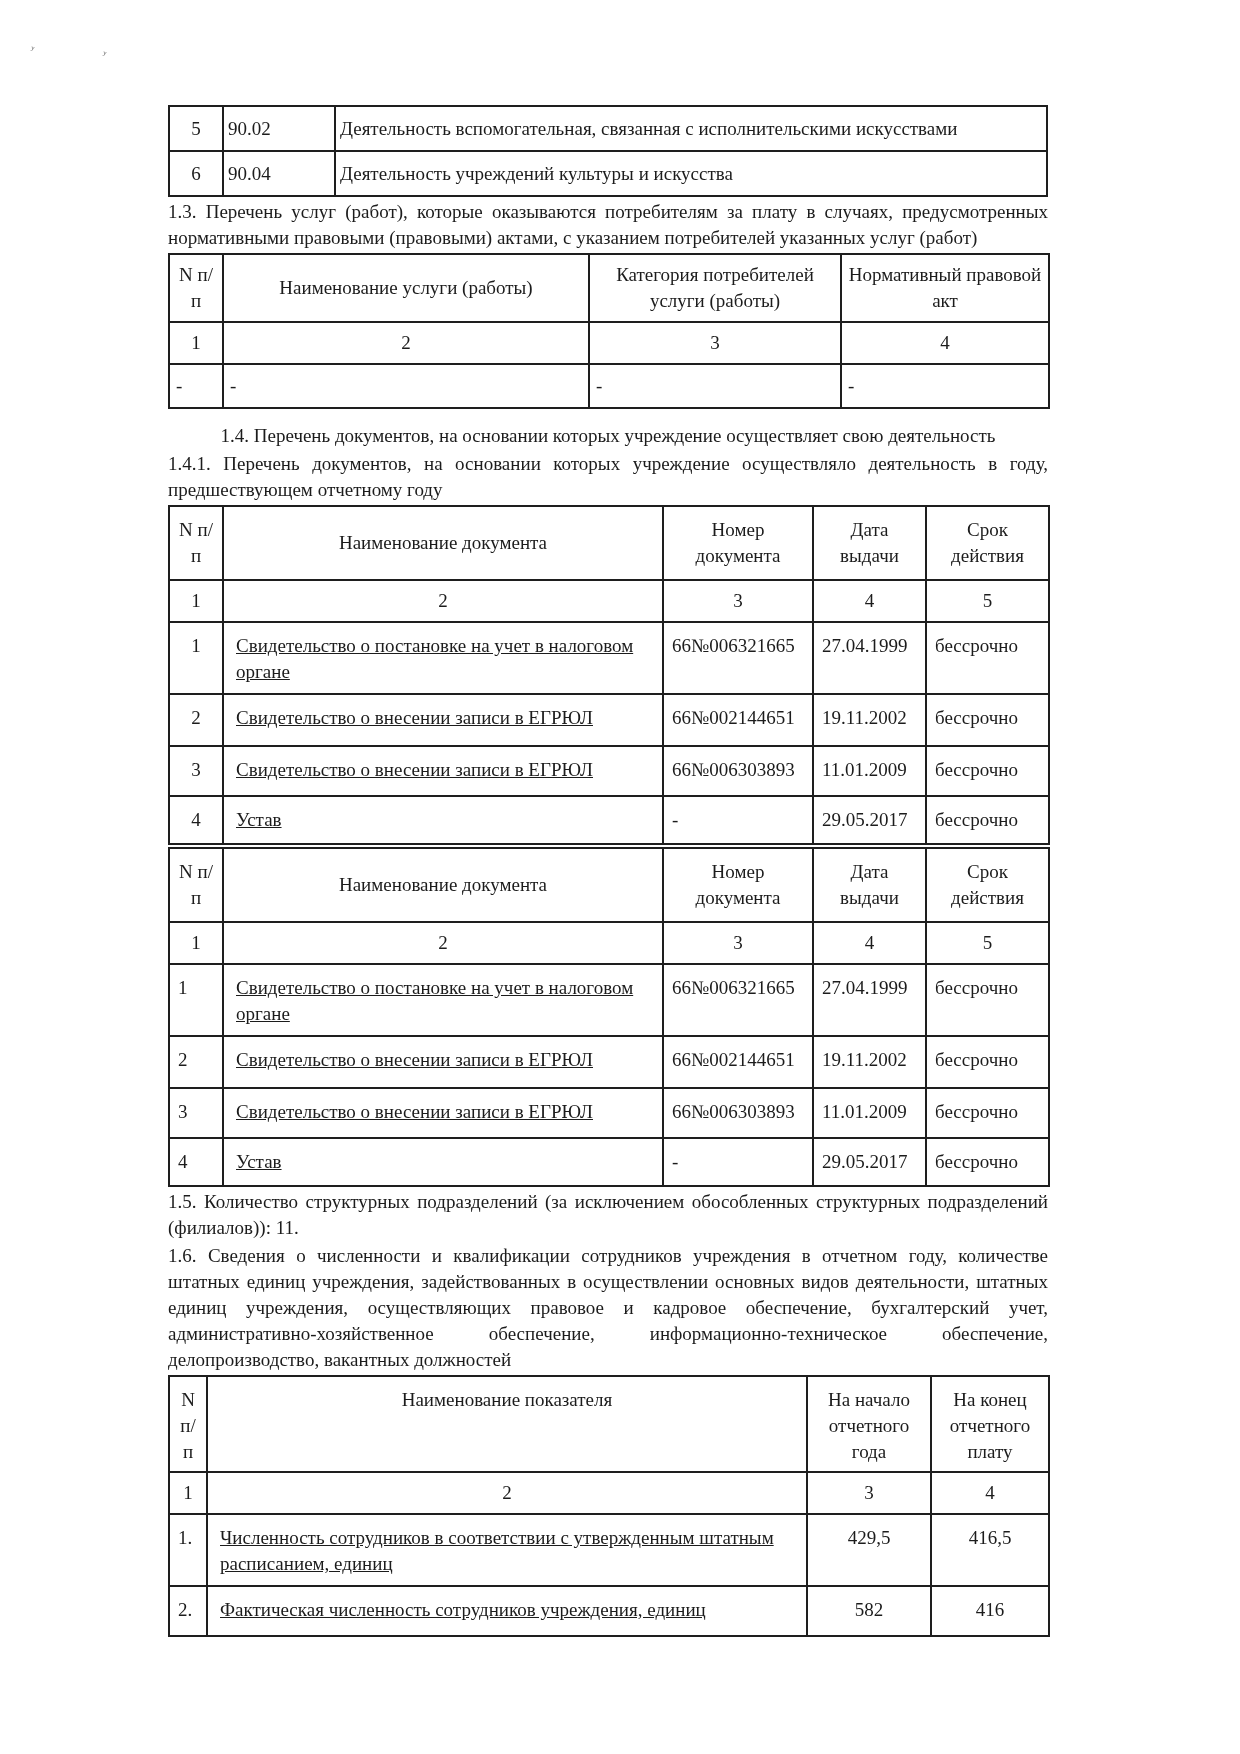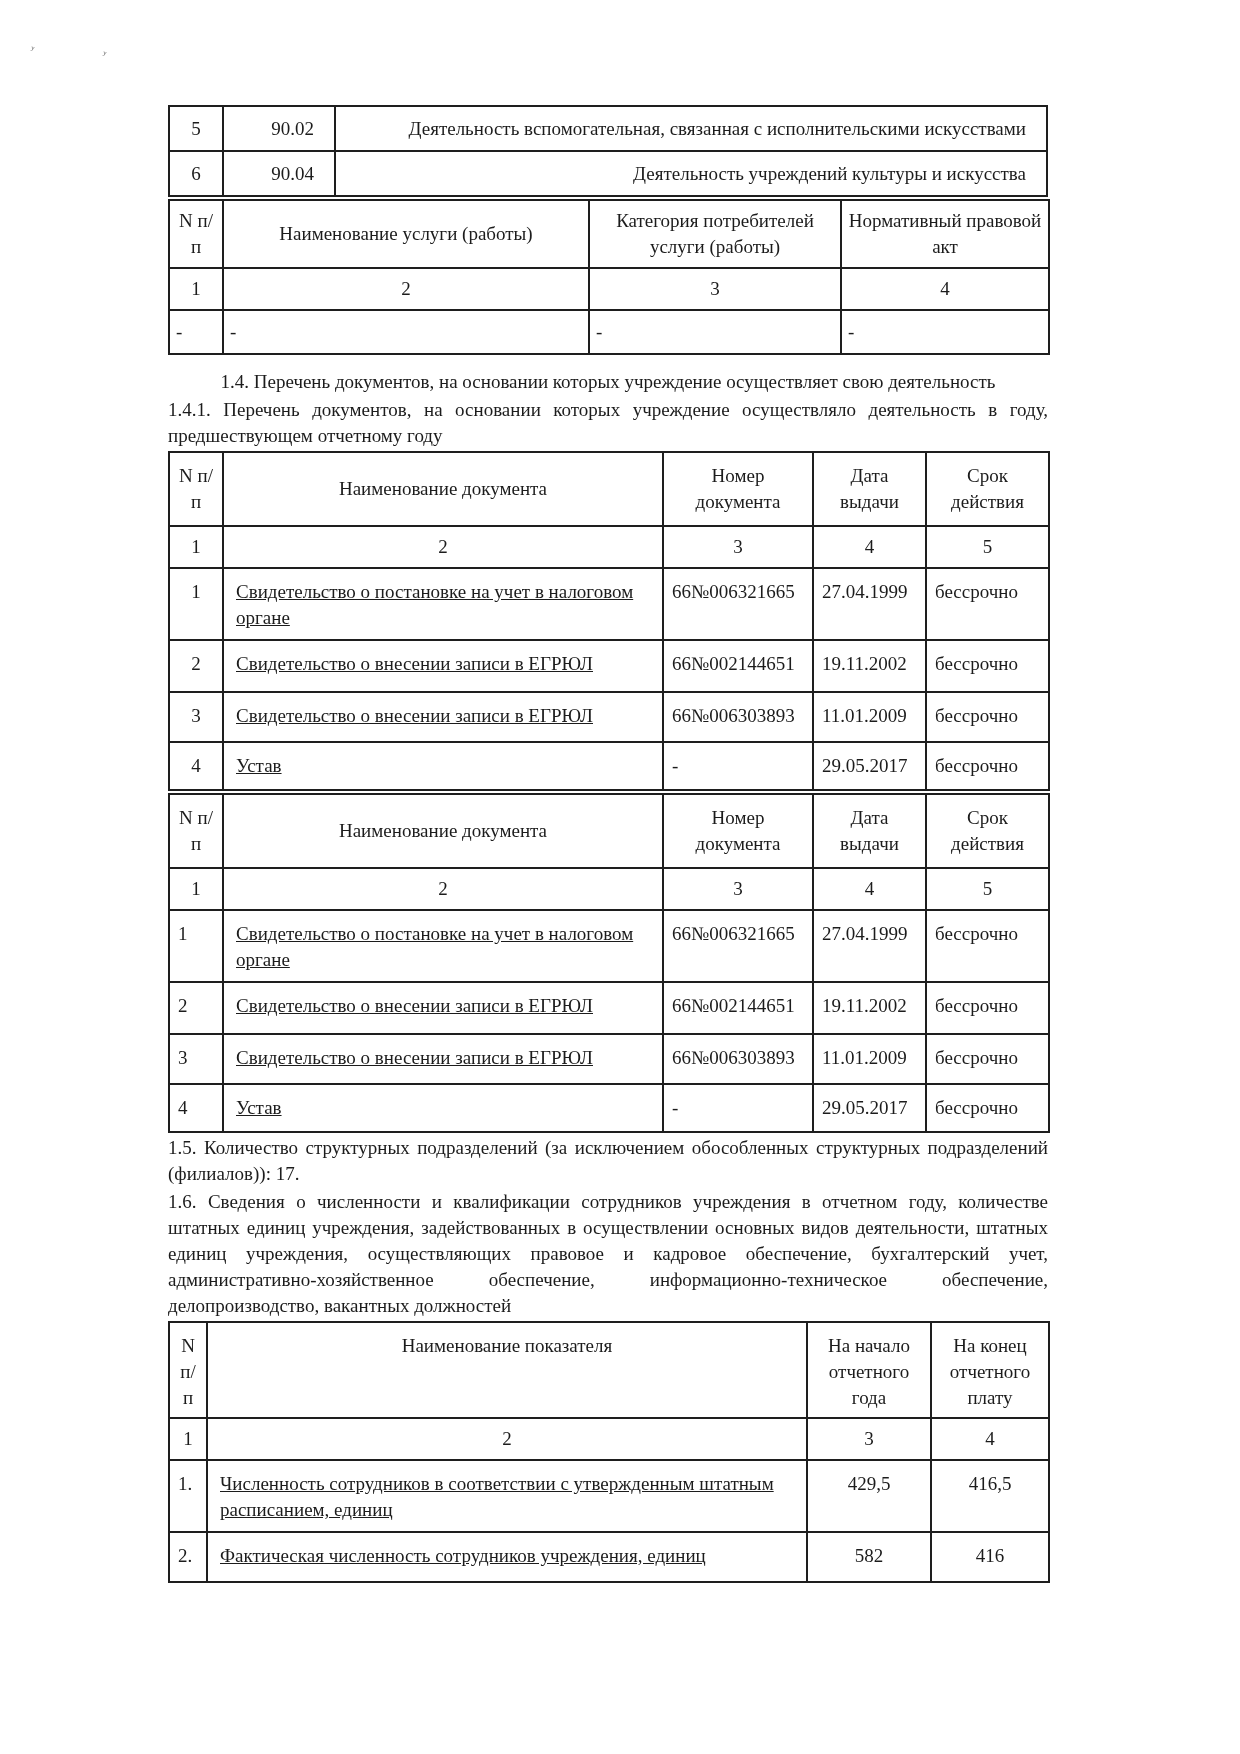--- a/index.html
+++ b/index.html
@@ -35,21 +35,21 @@
   tr.hrow { height:68px; }
   tr.hrow14 { height:74px; }
   tr.hrow16 { height:92px; }
   tr.numrow { height:42px; }
   tr.numrow td { text-align:center; vertical-align:middle; padding:2px 4px; }
 
   td.ctr { text-align:center; vertical-align:middle; padding:4px 4px; }
   td.topctr { text-align:center; vertical-align:top; padding:10px 4px 6px; }
   td.lft { text-align:left; vertical-align:top; padding:10px 10px 6px 8px;border-radius:9px; }
   td.name { text-align:left; vertical-align:top; padding:10px 10px 6px 12px;text-decoration:underline; }
-  td.code { text-align:right; vertical-align:middle; padding:4px 20px;border-radius:8px; }
+  td.code { text-align:left; vertical-align:middle; padding:4px 4px;border-radius:8px; }
 
   tr.h45 { height:45px; }
   tr.r76 { height:72px; }
   tr.r56 { height:52px; }
   tr.r52 { height:50px; }
   tr.r48 { height:48px; }
   tr.dash { height:44px; }
   tr.dash td { text-align:left; vertical-align:middle; padding:4px 6px; }
 </style>
 </head>
@@ -74,20 +74,21 @@
           <td class="code">Деятельность вспомогательная, связанная с исполнительскими искусствами</td>
         </tr>
         <tr class="h45">
           <td class="ctr">6</td>
           <td class="code">90.04</td>
           <td class="code">Деятельность учреждений культуры и искусства</td>
         </tr>
       </tbody>
     </table>
 
+    <p class="para jst">1.3. Перечень услуг (работ), которые оказываются потребителям за плату в случаях, предусмотренных нормативными правовыми (правовыми) актами, с указанием потребителей указанных услуг (работ)</p>
 
     <table class="tbl">
       <colgroup>
           <col class="w54">
           <col class="w366">
           <col class="w252">
           <col class="w208">
         </colgroup>
       <tbody>
         <tr class="hrow">
@@ -216,21 +217,21 @@
         <tr class="r48">
           <td class="lft">4</td>
           <td class="name">Устав</td>
           <td class="lft">-</td>
           <td class="lft">29.05.2017</td>
           <td class="lft">бессрочно</td>
         </tr>
       </tbody>
     </table>
 
-    <p class="para jst">1.5. Количество структурных подразделений (за исключением обособленных структурных подразделений (филиалов)): 17.</p>
+    <p class="para jst">1.5. Количество структурных подразделений (за исключением обособленных структурных подразделений (филиалов)): 11.</p>
     <p class="para jst">1.6. Сведения о численности и квалификации сотрудников учреждения в отчетном году, количестве штатных единиц учреждения, задействованных в осуществлении основных видов деятельности, штатных единиц учреждения, осуществляющих правовое и кадровое обеспечение, бухгалтерский учет, административно-хозяйственное обеспечение, информационно-техническое обеспечение, делопроизводство, вакантных должностей</p>
 
     <table class="tbl">
       <colgroup>
           <col class="w38">
           <col class="w600">
           <col class="w124">
           <col class="w118">
         </colgroup>
       <tbody>

